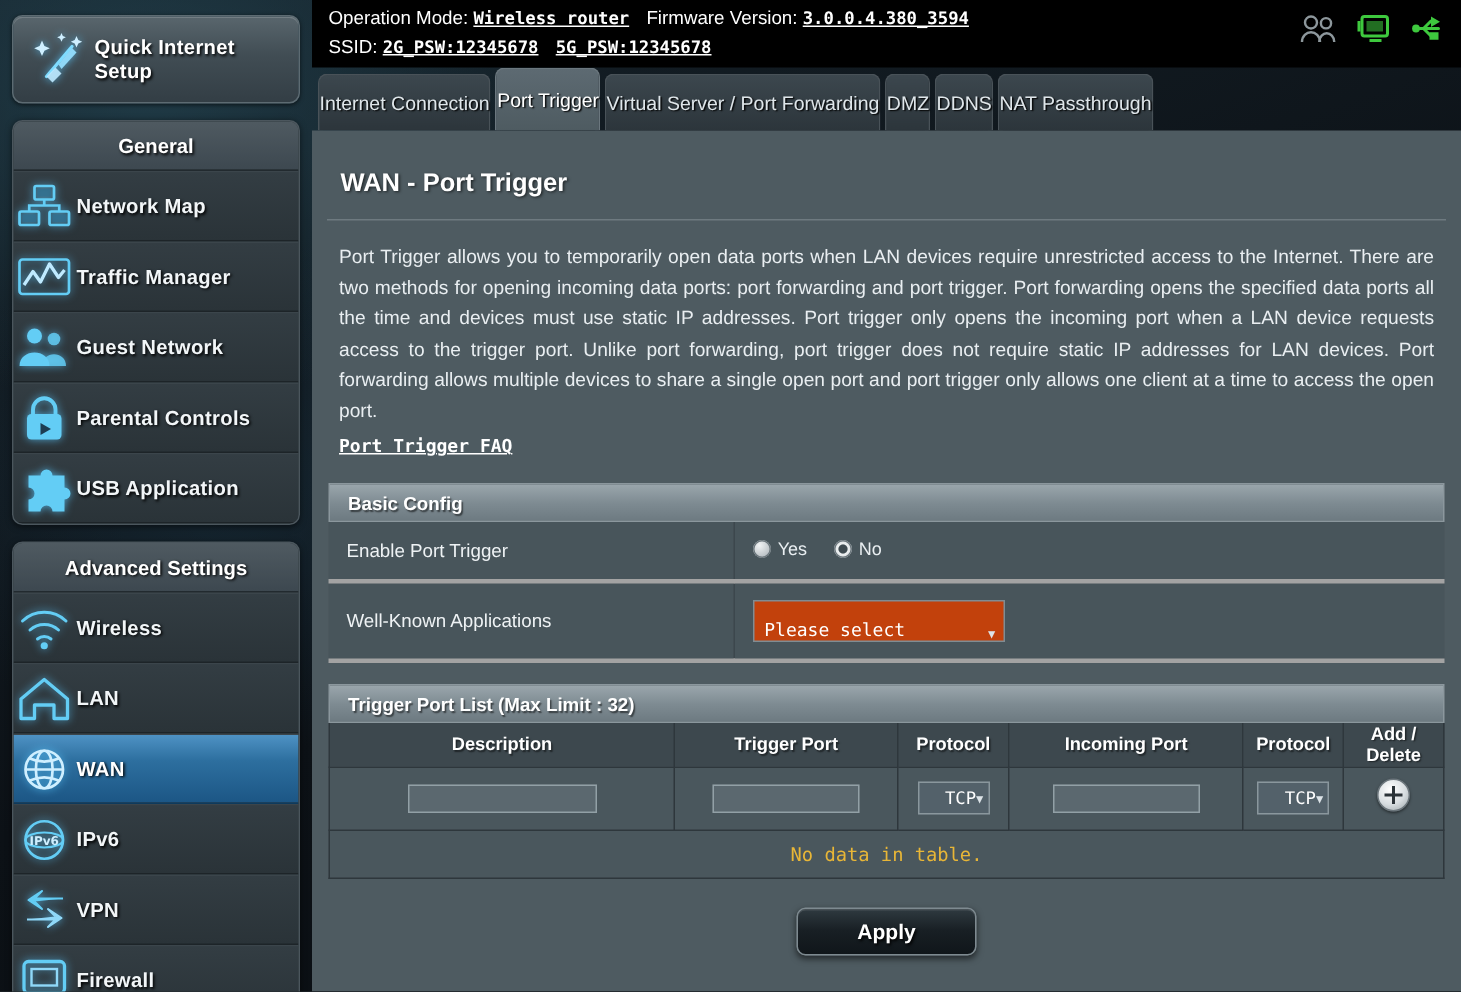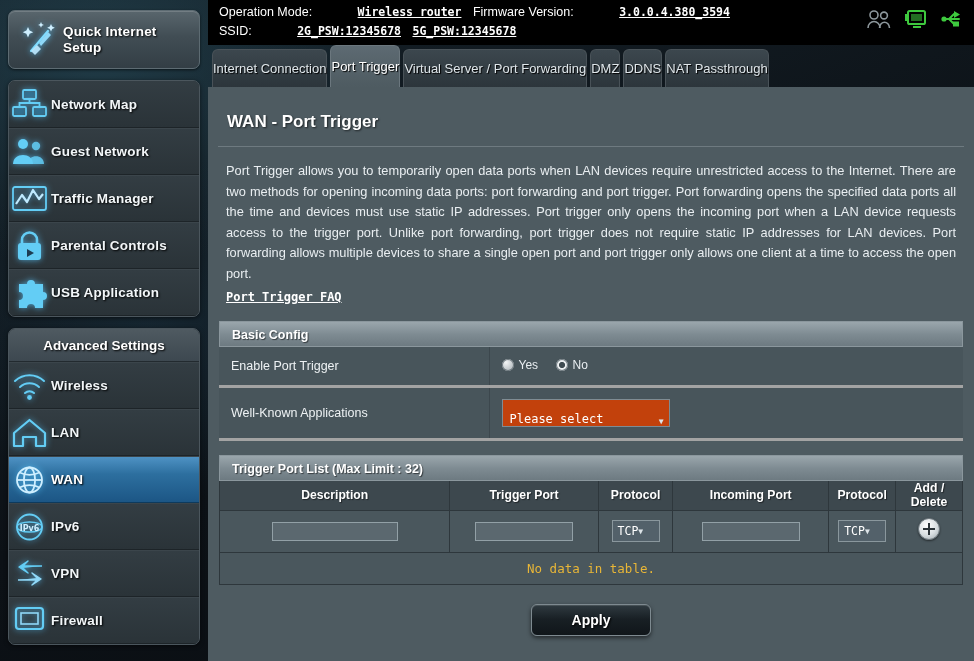--- a/index.html
+++ b/index.html
@@ -91,21 +91,20 @@
     color: #ffffff;
   }
   .tb-line { position: absolute; left: 11px; font-size: 12.5px; white-space: nowrap; }
   .tb-line.l1 { top: 5px; }
   .tb-line.l2 { top: 24px; }
   .tb-lbl { font-family: "Liberation Sans", sans-serif; }
   .tb-val {
     font-family: "DejaVu Sans Mono", monospace;
     font-weight: bold; font-size: 11.5px;
     text-decoration: underline;
-    margin-left: 42px;
   }
   #topicons {
     position: absolute; right: 8px; top: 8px;
     display: flex; align-items: center; gap: 11px;
   }
   .ticon { width: 26px; height: 22px; cursor: pointer; }
 
   
   #tabs {
     position: absolute; left: 208px; top: 45px;
@@ -229,21 +228,21 @@
     width: 126px; height: 19px;
     background: #5b686f;
     border: 1px solid #92a0a6;
     outline: none;
     color: #ffffff; font-size: 12px;
     font-family: "DejaVu Sans Mono", monospace;
     padding: 0 4px;
   }
   .tin.narrow { width: 98px; }
   .proto-sel {
-    display: inline-flex; align-items: center; justify-content: flex-start;
+    display: inline-flex; align-items: center; justify-content: flex-end;
     width: 48px; height: 22px;
     background: #53616a;
     border: 1px solid #8a979d;
     color: #ffffff; font-size: 11.5px;
     font-family: "DejaVu Sans Mono", monospace;
     padding: 0 3px 0 5px;
     cursor: pointer;
   }
   .addbtn {
     display: inline-block;
@@ -305,20 +304,21 @@
             <path d="M24 4 l0.9 2 2 0.9 -2 0.9 -0.9 2 -0.9-2 -2-0.9 2-0.9z"></path>
           </g>
         </svg>
       </div>
       <div class="qis-label">
         Quick Internet<br>Setup
       </div>
     </div>
 
     <div class="menu-group">
+      <div class="group-head">General</div>
 
       <div class="menu-item">
         <div class="mi-ic">
           <svg width="42" height="34" viewBox="0 0 42 34" class="gl">
             <g fill="none" stroke="#63cdf5" stroke-width="1.8">
               <rect x="14" y="3" width="13" height="9" rx="1.2"></rect>
               <rect x="4" y="20" width="13" height="9" rx="1.2"></rect>
               <rect x="24" y="20" width="13" height="9" rx="1.2"></rect>
               <path d="M20.5 12 v4 M10.5 20 v-4 h20 v4"></path>
             </g>
@@ -328,39 +328,39 @@
                 <rect x="26" y="22" width="9" height="5"></rect>
             </g>
           </svg>
         </div>
         <span class="mi-label">Network Map</span>
       </div>
 
       <div class="menu-item">
         <div class="mi-ic">
           <svg width="42" height="34" viewBox="0 0 42 34" class="gl">
+            <rect x="4" y="5" width="33" height="23" rx="2" fill="none" stroke="#63cdf5" stroke-width="1.8"></rect>
+            <polyline points="7,22 13,13 18,20 24,8 30,17 34,12" fill="none" stroke="#bfeaff" stroke-width="2.2" stroke-linejoin="round"></polyline>
+          </svg>
+        </div>
+        <span class="mi-label">Traffic Manager</span>
+      </div>
+
+      <div class="menu-item">
+        <div class="mi-ic">
+          <svg width="42" height="34" viewBox="0 0 42 34" class="gl">
             <g fill="#63cdf5">
               <circle cx="14" cy="9" r="5"></circle>
               <path d="M4 29 c0-6 5-9 10-9 s10 3 10 9z"></path>
               <circle cx="27" cy="11" r="4.2" opacity="0.85"></circle>
               <path d="M19 29 c0-5.2 4-7.8 8-7.8 s8 2.6 8 7.8z" opacity="0.85"></path>
             </g>
           </svg>
         </div>
         <span class="mi-label">Guest Network</span>
-      </div>
-
-      <div class="menu-item">
-        <div class="mi-ic">
-          <svg width="42" height="34" viewBox="0 0 42 34" class="gl">
-            <rect x="4" y="5" width="33" height="23" rx="2" fill="none" stroke="#63cdf5" stroke-width="1.8"></rect>
-            <polyline points="7,22 13,13 18,20 24,8 30,17 34,12" fill="none" stroke="#bfeaff" stroke-width="2.2" stroke-linejoin="round"></polyline>
-          </svg>
-        </div>
-        <span class="mi-label">Traffic Manager</span>
       </div>
 
       <div class="menu-item">
         <div class="mi-ic">
           <svg width="42" height="34" viewBox="0 0 42 34" class="gl">
             <path d="M13 15 v-4 a7.5 7.5 0 0 1 15 0 v4" fill="none" stroke="#63cdf5" stroke-width="2.6"></path>
             <rect x="9" y="14" width="23" height="17" rx="3" fill="#63cdf5"></rect>
             <path d="M18 20 l7 4 -7 4z" fill="#1d3d52"></path>
           </svg>
         </div>

